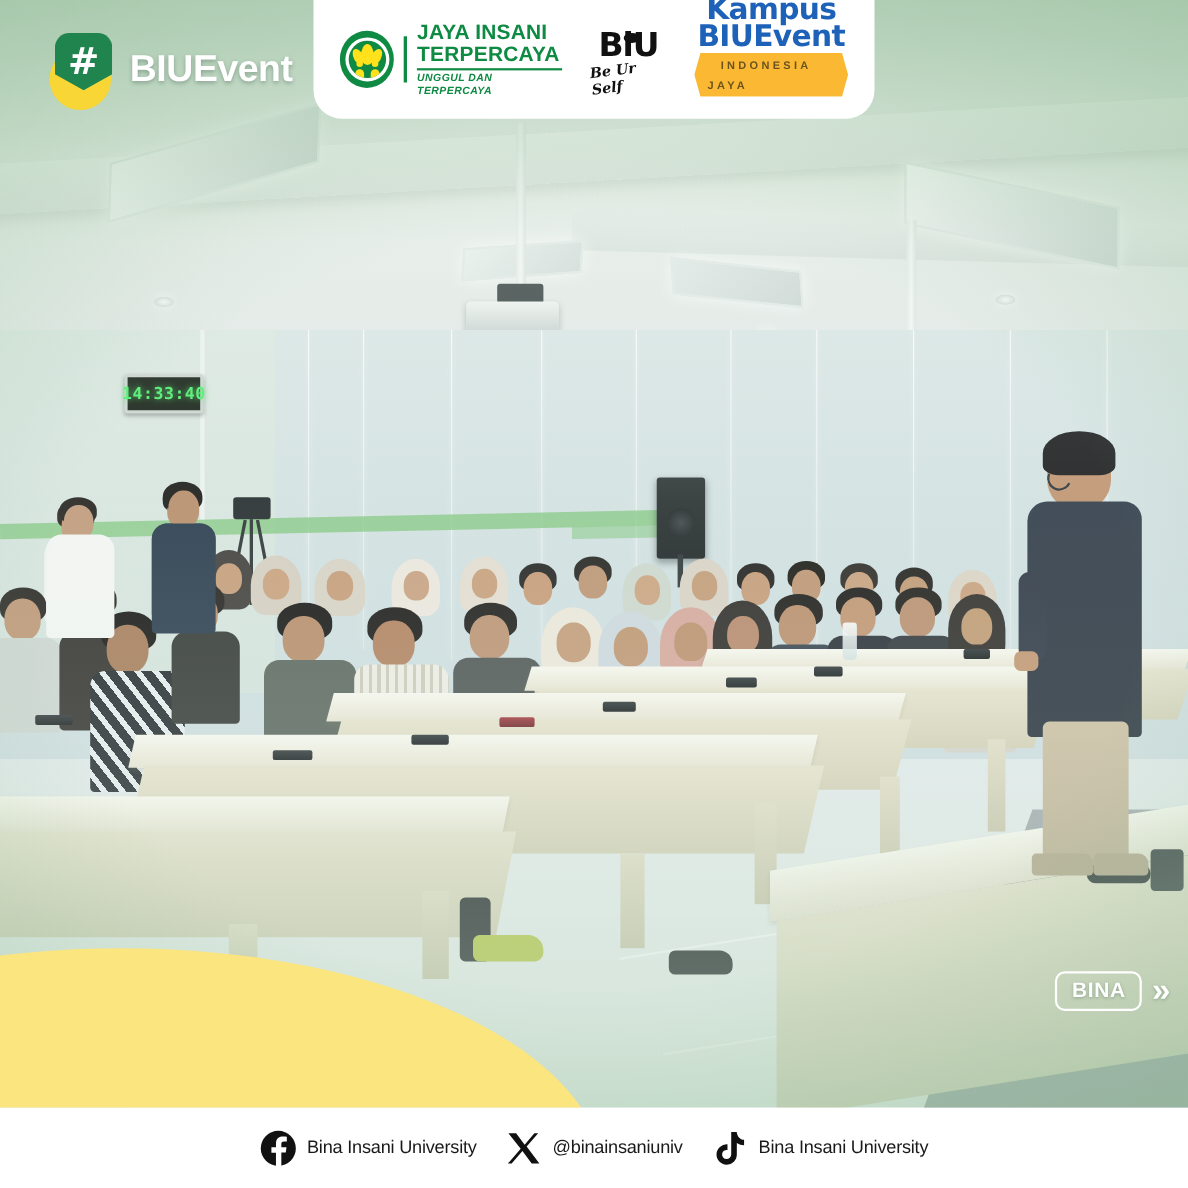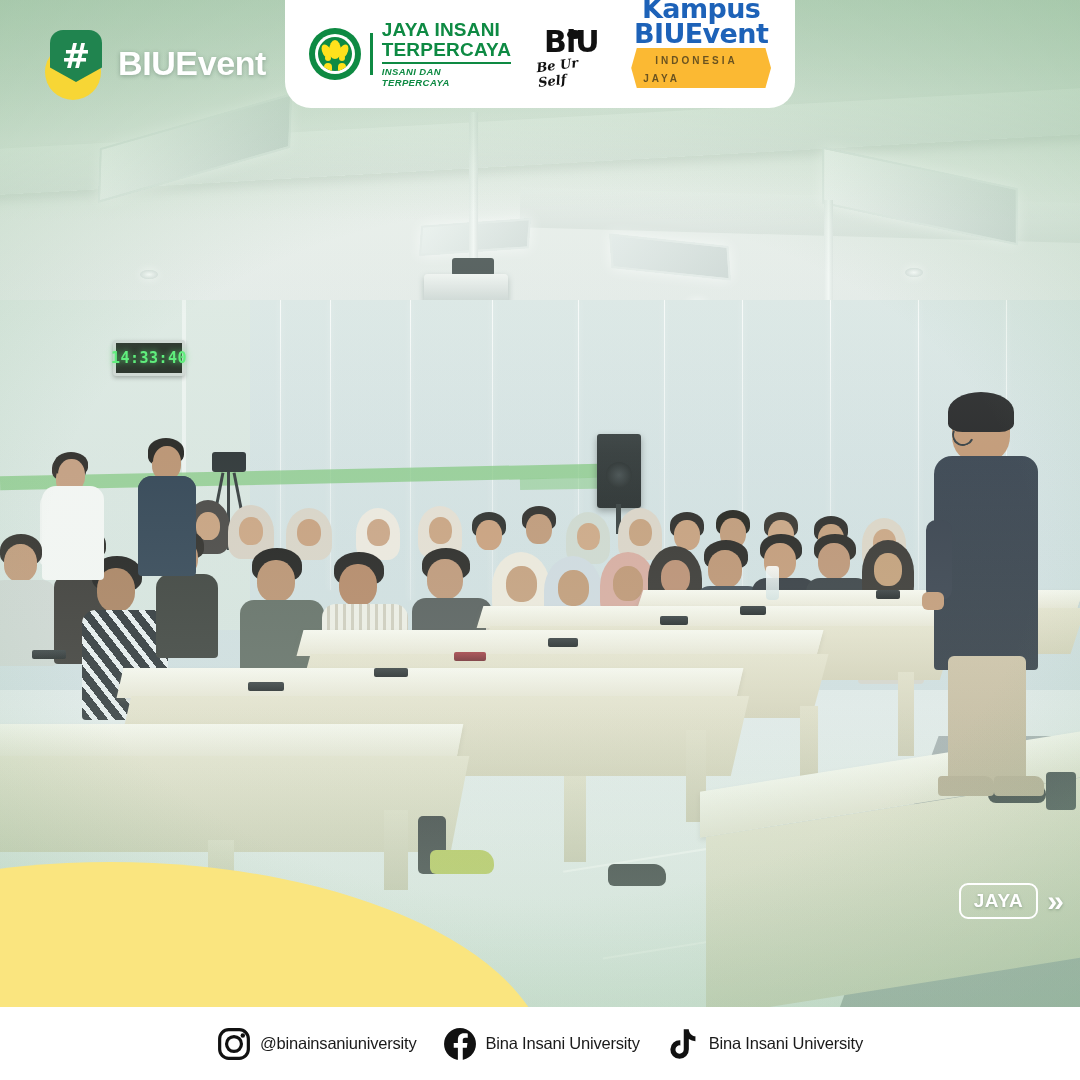--- a/index.html
+++ b/index.html
@@ -469,21 +469,21 @@
     <div class="presenter-pants"></div>
     <div class="presenter-shoe" style="left:938px;width:56px"></div>
     <div class="presenter-shoe" style="left:994px;width:50px"></div>
 
     <div class="tint-soft"></div>
     <div class="tint-green"></div>
 
     <div class="yellow-blob"></div>
 
     <div class="geser">
-      <div class="geser-pill">JAYA</div>
+      <div class="geser-pill">BINA</div>
       <div class="geser-arrows">»</div>
     </div>
 
   </div>
 
   <div class="biuevent">
     <div class="hashbadge">
       <div class="hb-yellow"></div>
       <div class="hb-green"></div>
       <div class="hb-hash">#</div>
@@ -505,21 +505,21 @@
             <div class="figbody" style="left:6px"></div>
             <div class="figbody" style="left:20px"></div>
           </div>
         </div>
       </div>
       <div class="biu-divider"></div>
       <div class="biu-words">
         <div class="biu-l1">JAYA INSANI</div>
         <div class="biu-l2">TERPERCAYA</div>
         <div class="biu-rule"></div>
-        <div class="biu-l3">INSANI DAN TERPERCAYA</div>
+        <div class="biu-l3">UNGGUL DAN TERPERCAYA</div>
       </div>
     </div>
 
     <div class="beurself">
       <div class="bus-dot"></div>
       <div class="bus-main">BiU</div>
       <div class="bus-sub">Be Ur Self</div>
     </div>
 
     <div class="km-logo">
@@ -527,37 +527,35 @@
       <div class="km-l2">BIUEvent</div>
       <div class="km-ribbon">
         <span>INDONESIA JAYA</span>
       </div>
     </div>
 
   </div>
 
   <div class="socialbar">
 
-    <div class="soc">
-      <svg class="ic" viewBox="0 0 32 32">
-        <rect x="2.5" y="2.5" width="27" height="27" rx="8.5" fill="none" stroke="#111" stroke-width="3"></rect>
-        <circle cx="16" cy="16" r="7" fill="none" stroke="#111" stroke-width="3"></circle>
-        <circle cx="24.3" cy="7.9" r="2.1" fill="#111"></circle>
-      </svg>
-      <span class="soc-label">@binainsaniuniversity</span>
-    </div>
 
     <div class="soc">
       <svg class="ic" viewBox="0 0 32 32">
         <circle cx="16" cy="16" r="15" fill="#111"></circle>
         <path d="M18.6 31V19.6h3.8l.6-4.5h-4.4v-2.8c0-1.3.4-2.2 2.3-2.2h2.4V6.1c-.4-.05-1.8-.18-3.5-.18-3.5 0-5.8 2.1-5.8 6v3.2h-3.9v4.5h3.9V31z" fill="#fff"></path>
       </svg>
       <span class="soc-label">Bina Insani University</span>
     </div>
 
+    <div class="soc">
+      <svg class="ic" viewBox="0 0 32 32">
+        <path d="M3 3h6.6l7.3 9.9L25.2 3h3.3L18.6 14.4 29.5 29h-6.6l-7.9-10.7L5.8 29H2.5l11-12.6L3 3z" fill="#111"></path>
+      </svg>
+      <span class="soc-label">@binainsaniuniv</span>
+    </div>
 
 
     <div class="soc">
       <svg class="ic" viewBox="0 0 32 32">
         <path d="M21.4 2h-4.7v19.2a3.9 3.9 0 1 1-3.2-3.85v-4.8A8.7 8.7 0 1 0 21.5 21V11.4a10.4 10.4 0 0 0 6.2 2v-4.7c-3.3-.15-6-2.9-6.3-6.7z" fill="#111"></path>
       </svg>
       <span class="soc-label">Bina Insani University</span>
     </div>
 
   </div>

